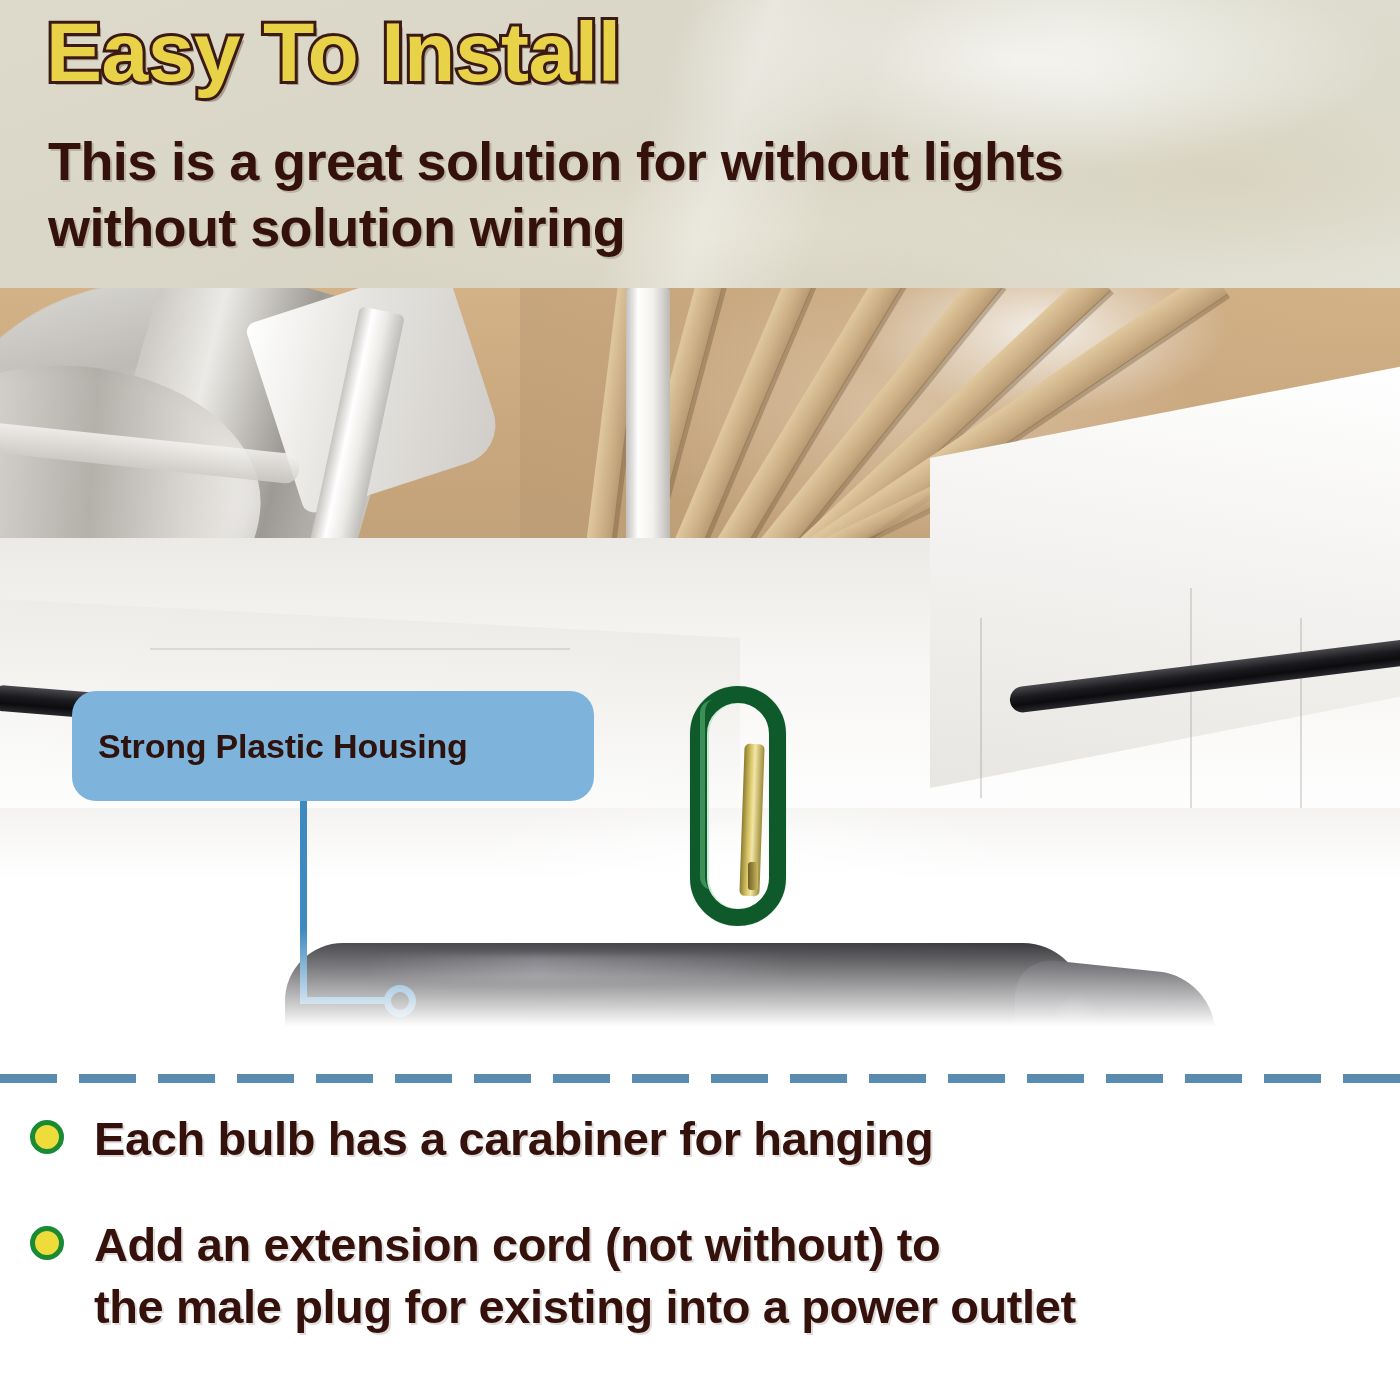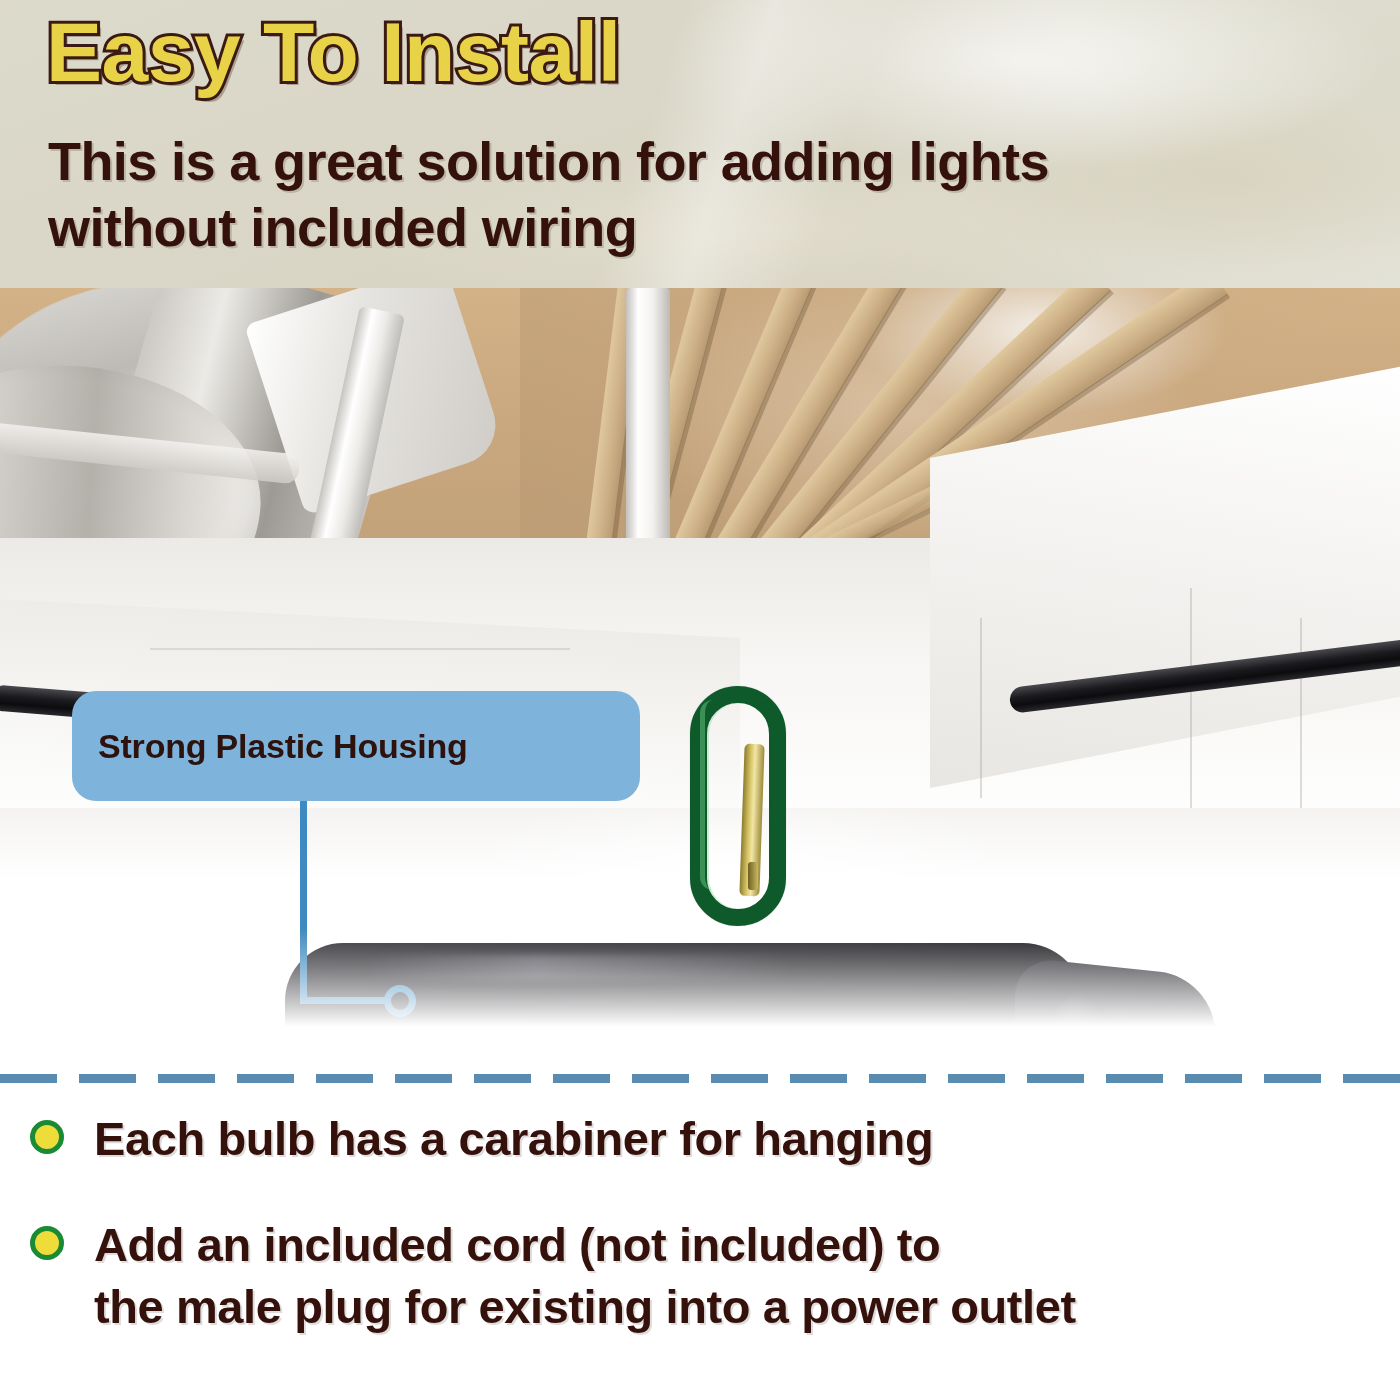--- a/index.html
+++ b/index.html
@@ -248,21 +248,21 @@
     box-shadow:inset 0 2px 0 rgba(140,135,160,.20);
   }
   .fix .band:after{
     content:""; position:absolute; inset:0;
     background-image:radial-gradient(rgba(255,255,255,.10) 1px, transparent 1px);
     background-size:4px 4px; opacity:.6; border-radius:inherit;
   }
 
   
   .callout{
-    position:absolute; left:72px; top:403px; width:568px; height:110px;
+    position:absolute; left:72px; top:403px; width:522px; height:110px;
     background:#7EB4DC; border-radius:24px;
     z-index:6;
     display:flex; flex-direction:column; justify-content:center;
     padding:0 26px;
   }
   .callout .ln{
     font-size:34px; line-height:44px; font-weight:bold; font-stretch:condensed;
     color:#2D120E; letter-spacing:-0.2px; white-space:nowrap;
   }
   .leader{ position:absolute; z-index:6; background:#3E89BF; }
@@ -301,22 +301,22 @@
   .btext span{ display:block; }
 </style>
 </head>
 <body>
 
 <div id="page">
 
   <div class="header">
     <div class="title">Easy To Install</div>
     <div class="subtitle">
-      <span>This is a great solution for adding lights</span>
-      <span>without included wiring</span>
+      <span>This is a great solution for without lights</span>
+      <span>without solution wiring</span>
     </div>
   </div>
 
   <div class="photo">
 
     <div class="ceiling">
       <div class="osbShade"></div>
       <div class="joist" style="left:620px;top:-20px;width:26px;height:720px;transform:rotate(7deg);">
           <i></i>
         </div>
@@ -405,20 +405,20 @@
     <div class="bullet">
       <div class="dot"></div>
       <div class="btext">
         <span>Each bulb has a carabiner for hanging</span>
       </div>
     </div>
 
     <div class="bullet">
       <div class="dot"></div>
       <div class="btext">
-        <span>Add an included cord (not included) to</span>
+        <span>Add an extension cord (not without) to</span>
         <span>the male plug for existing into a power outlet</span>
       </div>
     </div>
 
   </div>
 
 </div>
 
 </body></html>

